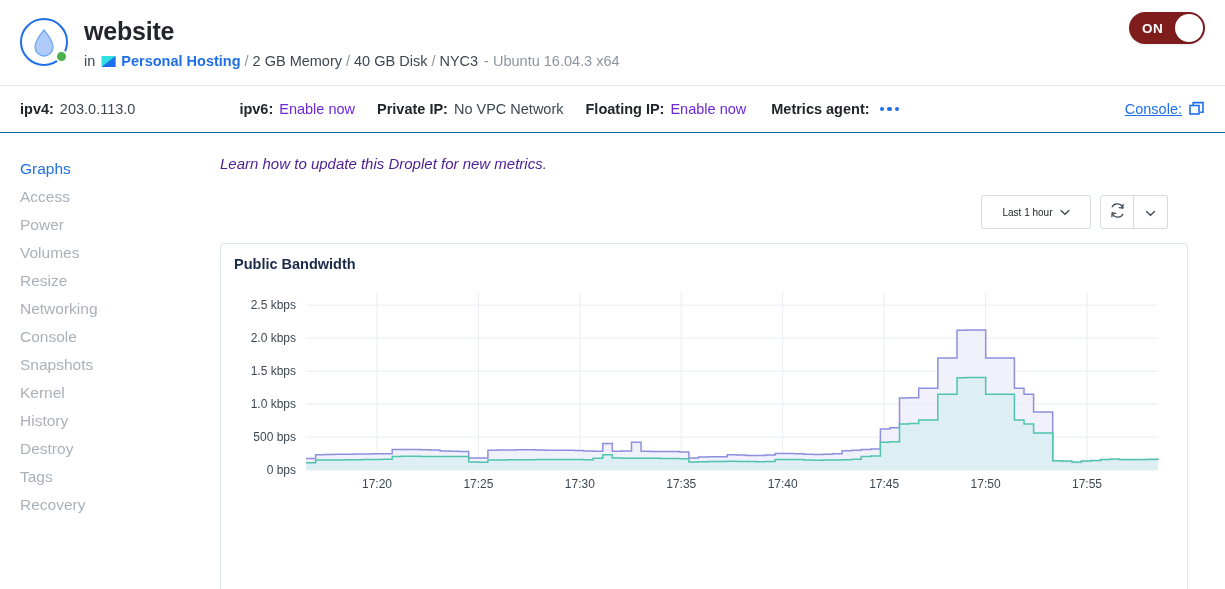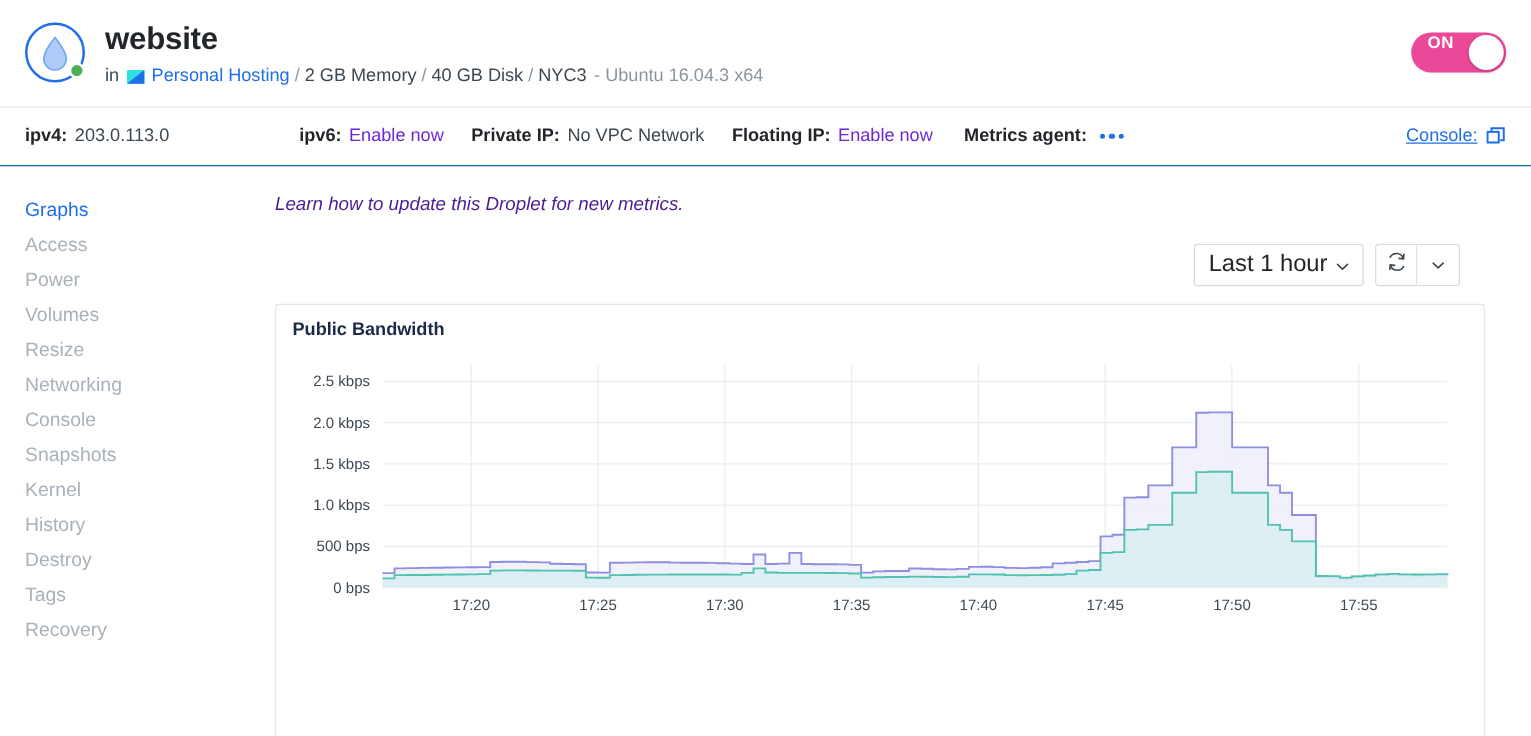--- a/index.html
+++ b/index.html
@@ -41,31 +41,31 @@
     letter-spacing: -0.2px; line-height: 30px;
   }
   .subtitle {
     margin-top: 5px;
     font-size: 14.5px; color: #3d4852; line-height: 20px;
     display: flex; align-items: center; flex-wrap: wrap;
   }
   .subtitle .in-word { color: #3d4852; margin-right: 6px; }
   .proj-icon { margin-right: 5px; display: inline-flex; }
   .subtitle a {
-    color: #1f6feb; text-decoration: none;
+    color: #1f6feb; text-decoration: none; font-weight: bold;
   }
   .subtitle .spec { color: #3d4852; }
   .subtitle .os { color: #8b95a1; }
   .sep { color: #8b95a1; margin: 0 4px; }
 
   .power-toggle {
-    position: absolute; right: 20px; top: 26px;
+    position: absolute; right: 20px; top: 12px;
     width: 76px; height: 32px; border-radius: 16px;
-    background: #ec4899;
-    display: flex; 
+    background: #7f1d1d;
+    display: flex; align-items: center;
     cursor: pointer;
     box-shadow: 0 1px 2px rgba(0,0,0,0.08);
   }
   .power-toggle .lbl {
     color: #ffffff; font-size: 13.5px; font-weight: bold;
     margin-left: 13px; letter-spacing: 0.4px;
   }
   .power-toggle .knob {
     position: absolute; right: 2px; top: 2px;
     width: 28px; height: 28px; border-radius: 50%;
@@ -123,21 +123,21 @@
 
   .controls {
     display: flex; justify-content: flex-end; align-items: center;
     margin-top: 22px; padding-right: 37px;
   }
   .period-select {
     height: 34px; min-width: 110px;
     border: 1px solid #d5dbe1; border-radius: 3px;
     background: #ffffff;
     display: flex; align-items: center; justify-content: center;
-    padding: 0 11px; font-size: 19px; color: #22252a;
+    padding: 0 11px; font-size: 10px; color: #22252a;
     cursor: pointer; gap: 7px;
   }
   .btn-group { display: flex; margin-left: 9px; }
   .icon-btn {
     width: 34px; height: 34px;
     border: 1px solid #d5dbe1; background: #fff;
     display: flex; align-items: center; justify-content: center;
     cursor: pointer;
   }
   .icon-btn.first { border-radius: 3px 0 0 3px; }

